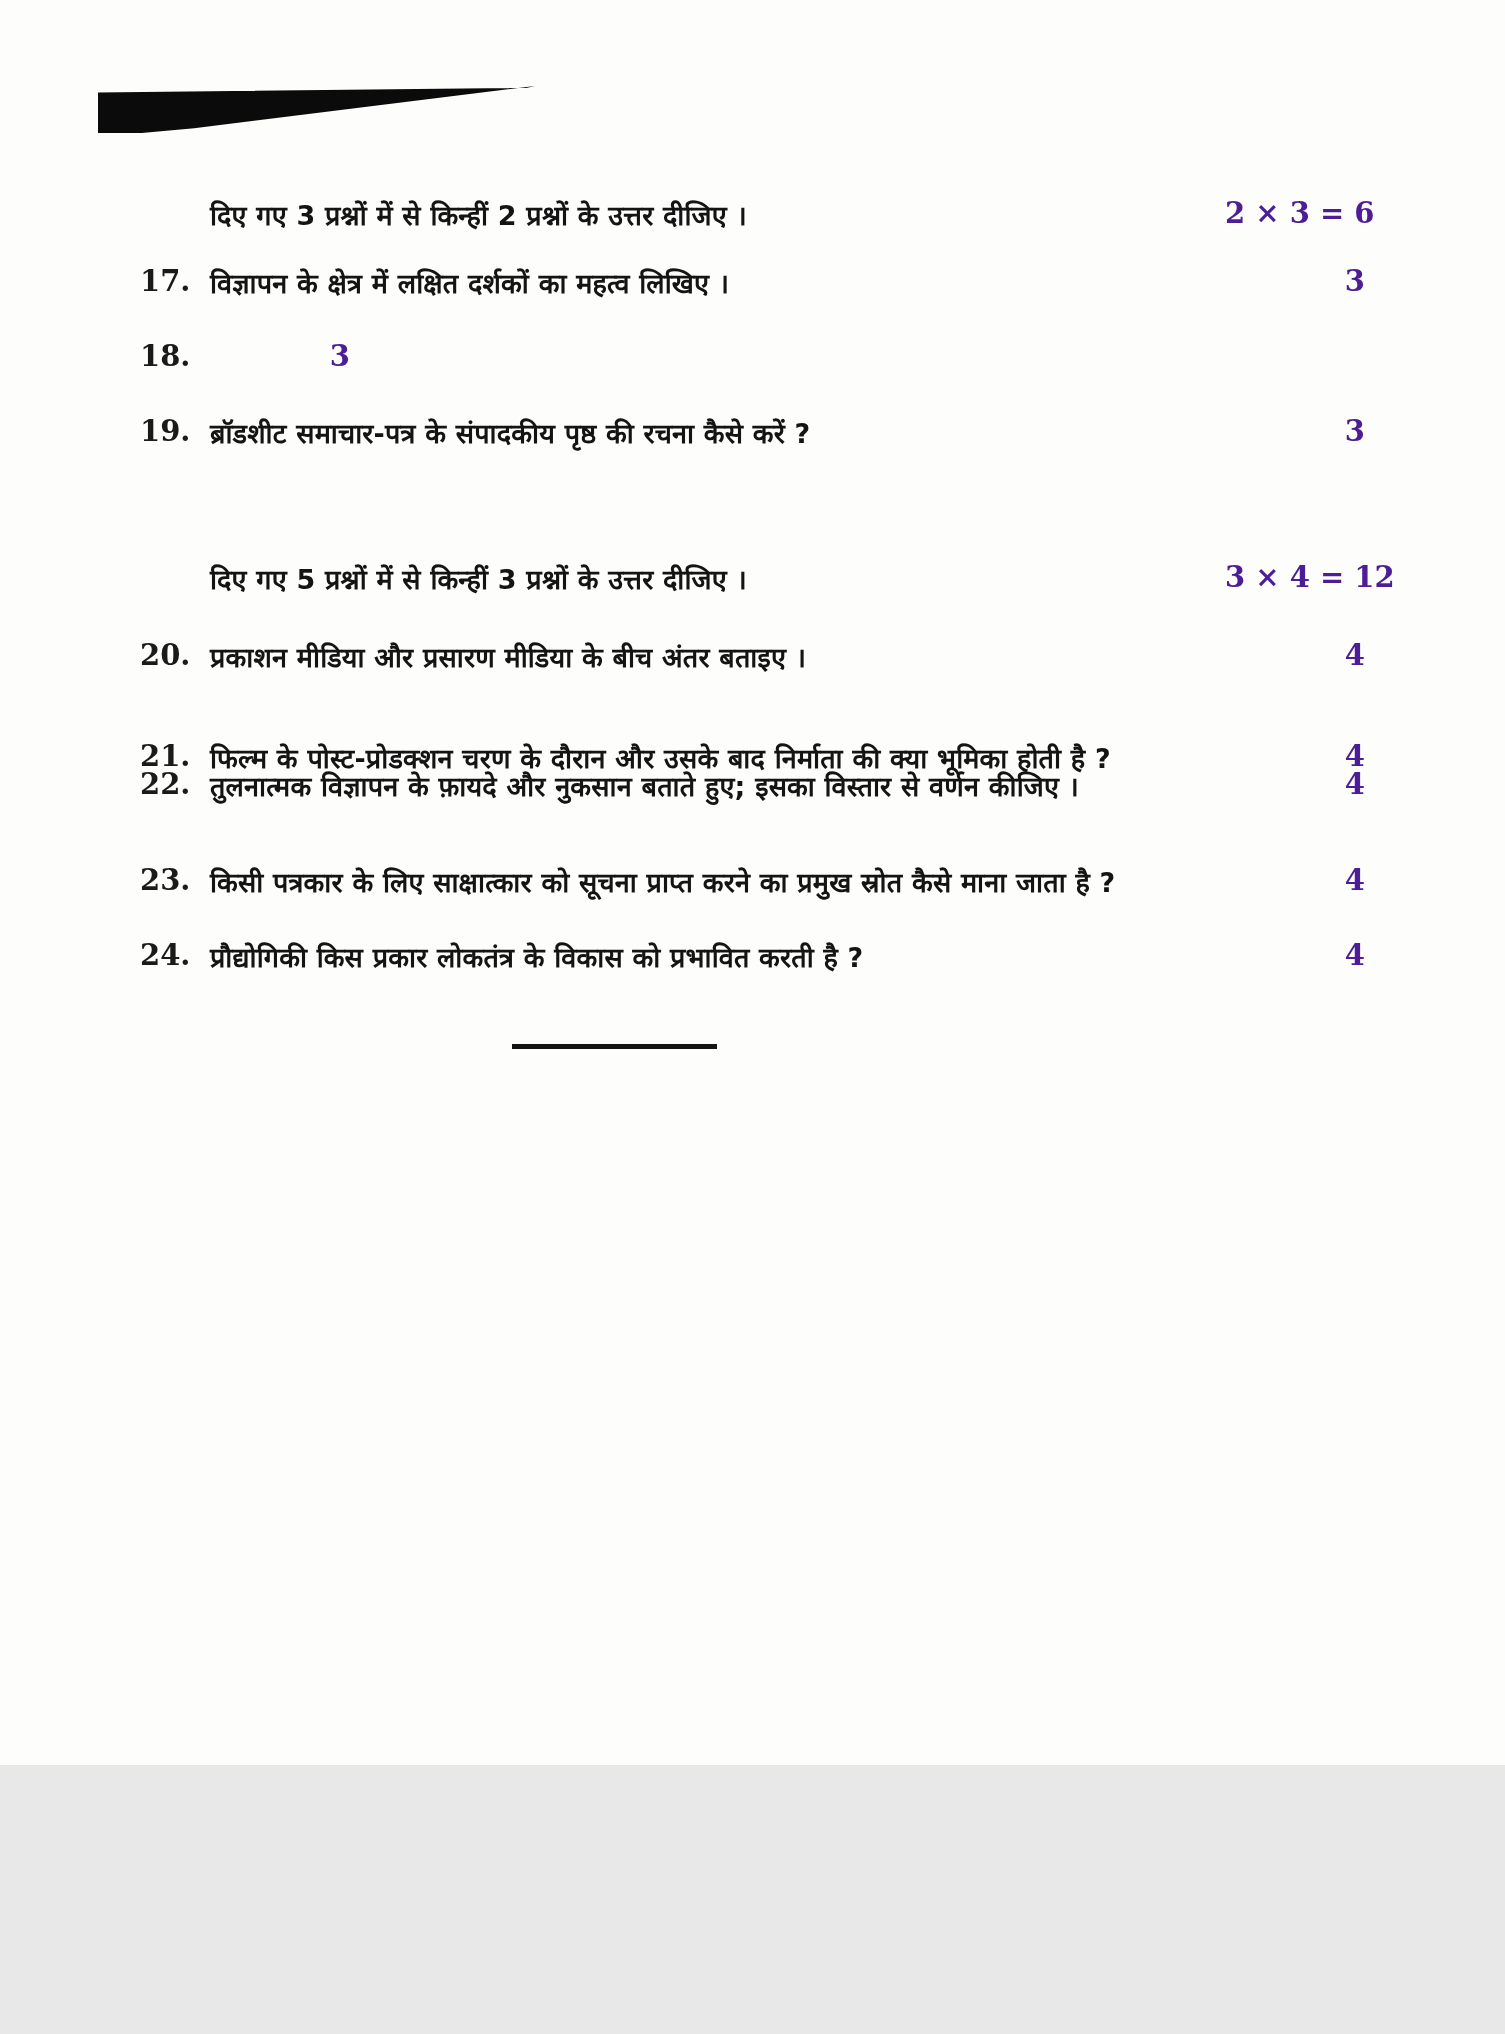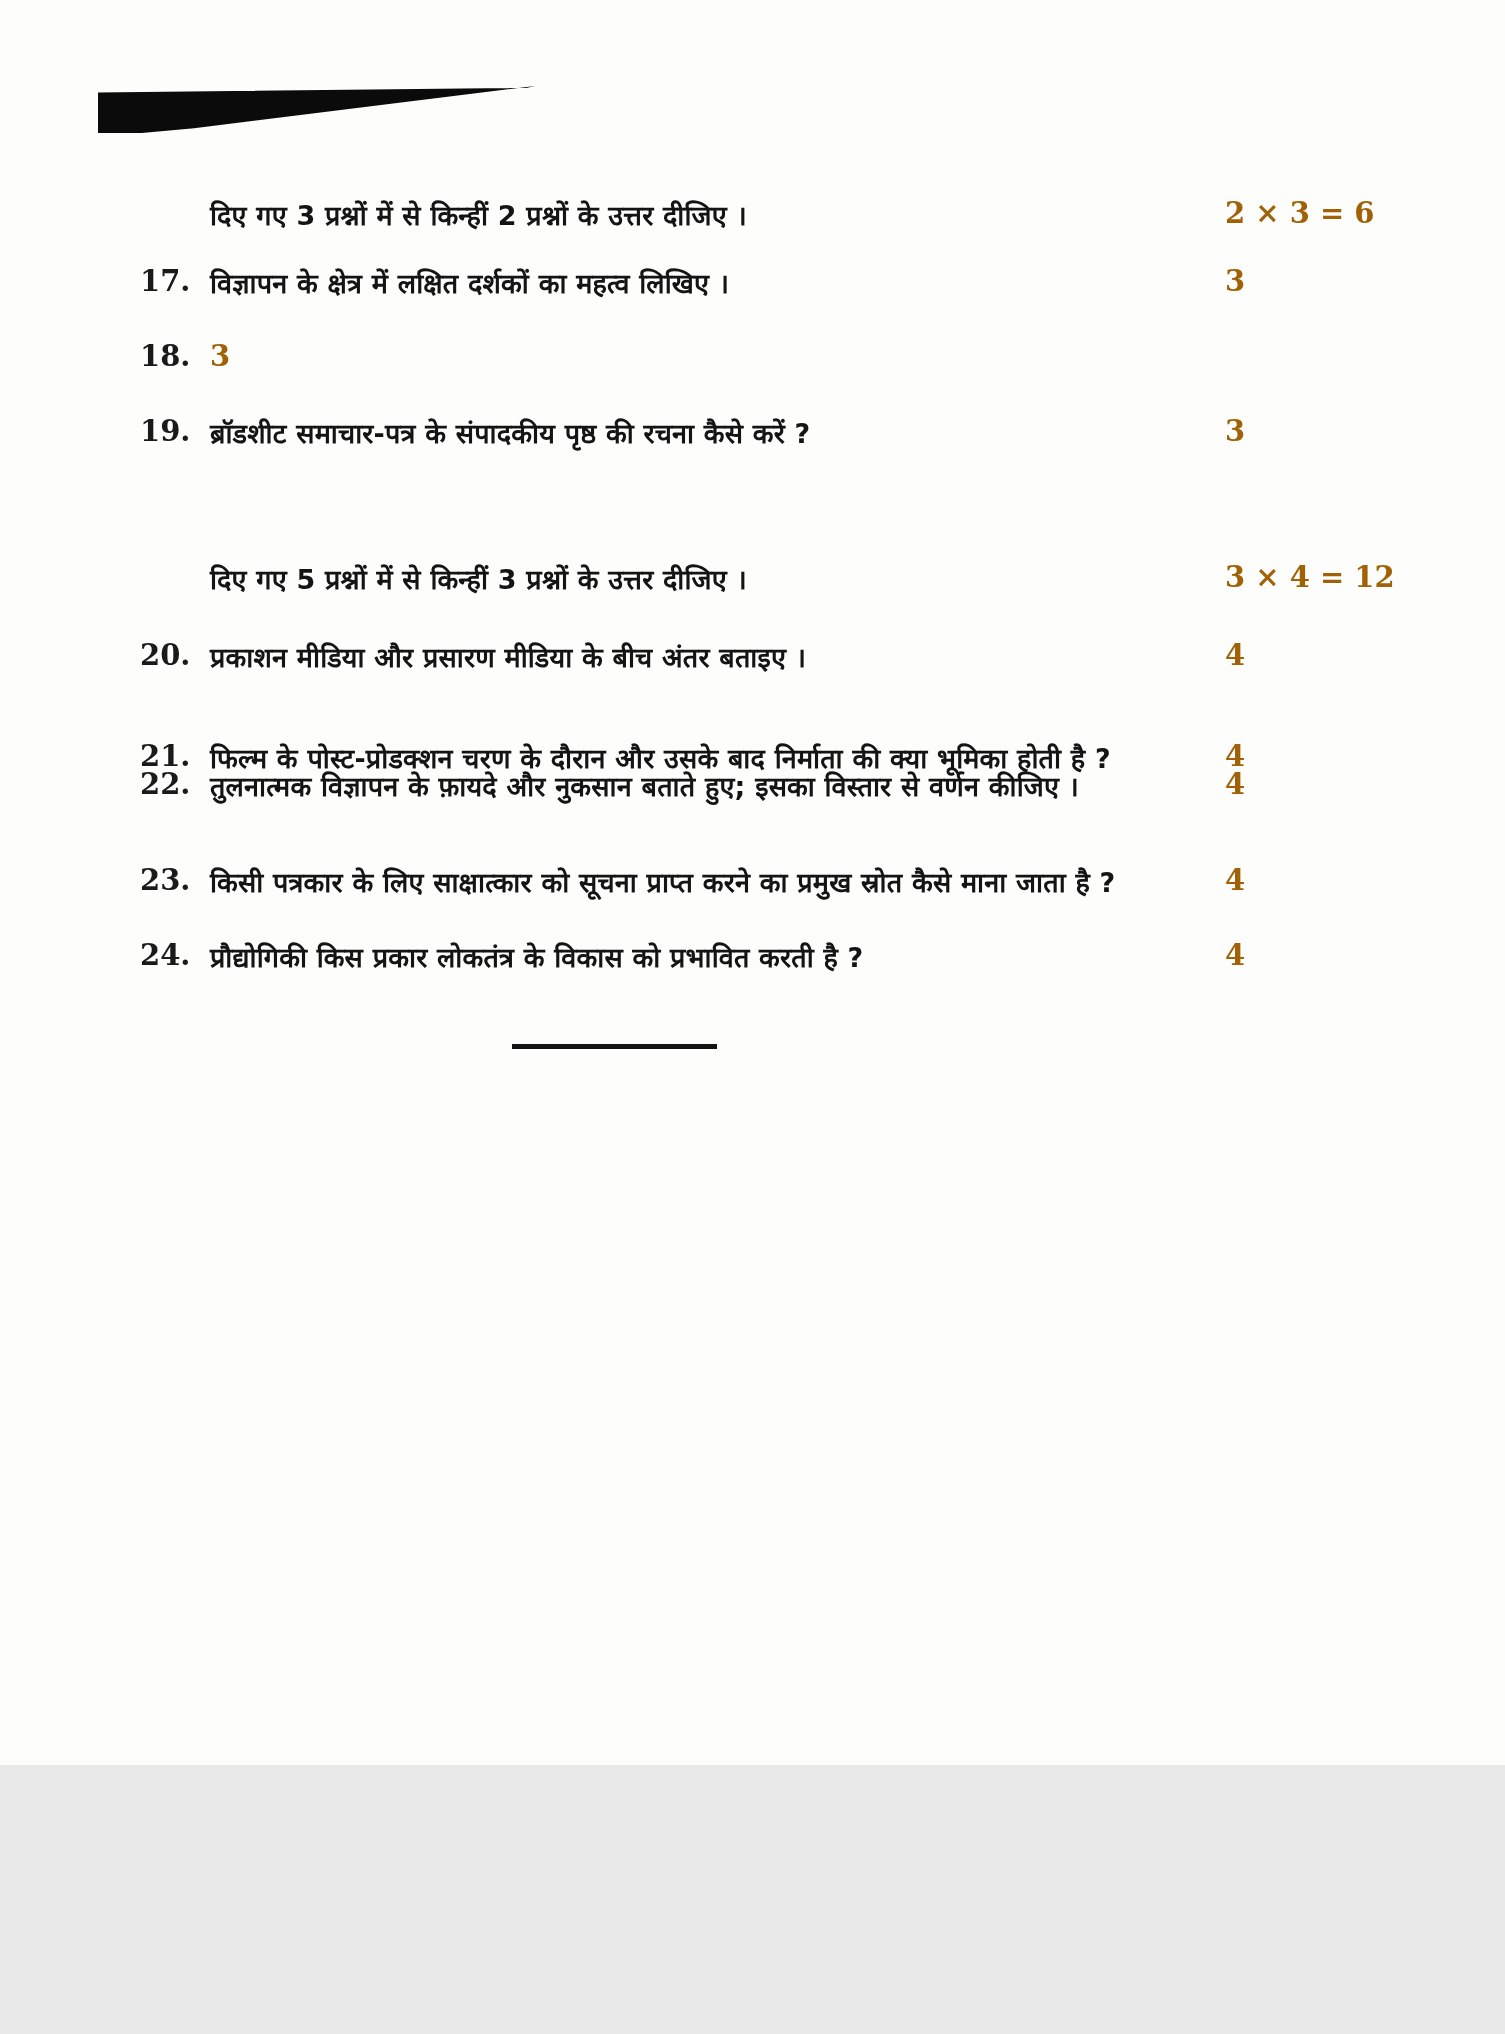--- a/index.html
+++ b/index.html
@@ -56,25 +56,25 @@
     font-size: 27px;
     line-height: 1.45;
     font-weight: bold;
     color: #141414;
     padding-right: 40px;
     letter-spacing: 0.2px;
   }
   .qmarks, .mtotal {
     flex: 0 0 140px;
     width: 140px;
-    text-align: left;
+    text-align: right;
     font-family: "DejaVu Serif", "Liberation Serif", serif;
     font-size: 29px;
     font-weight: bold;
-    color: #a16207;
+    color: #4c1d95;
     white-space: nowrap;
   }
   .divider {
     position: absolute;
     left: 512px;
     top: 1044px;
     width: 205px;
     height: 5px;
     background: #141414;
   }

